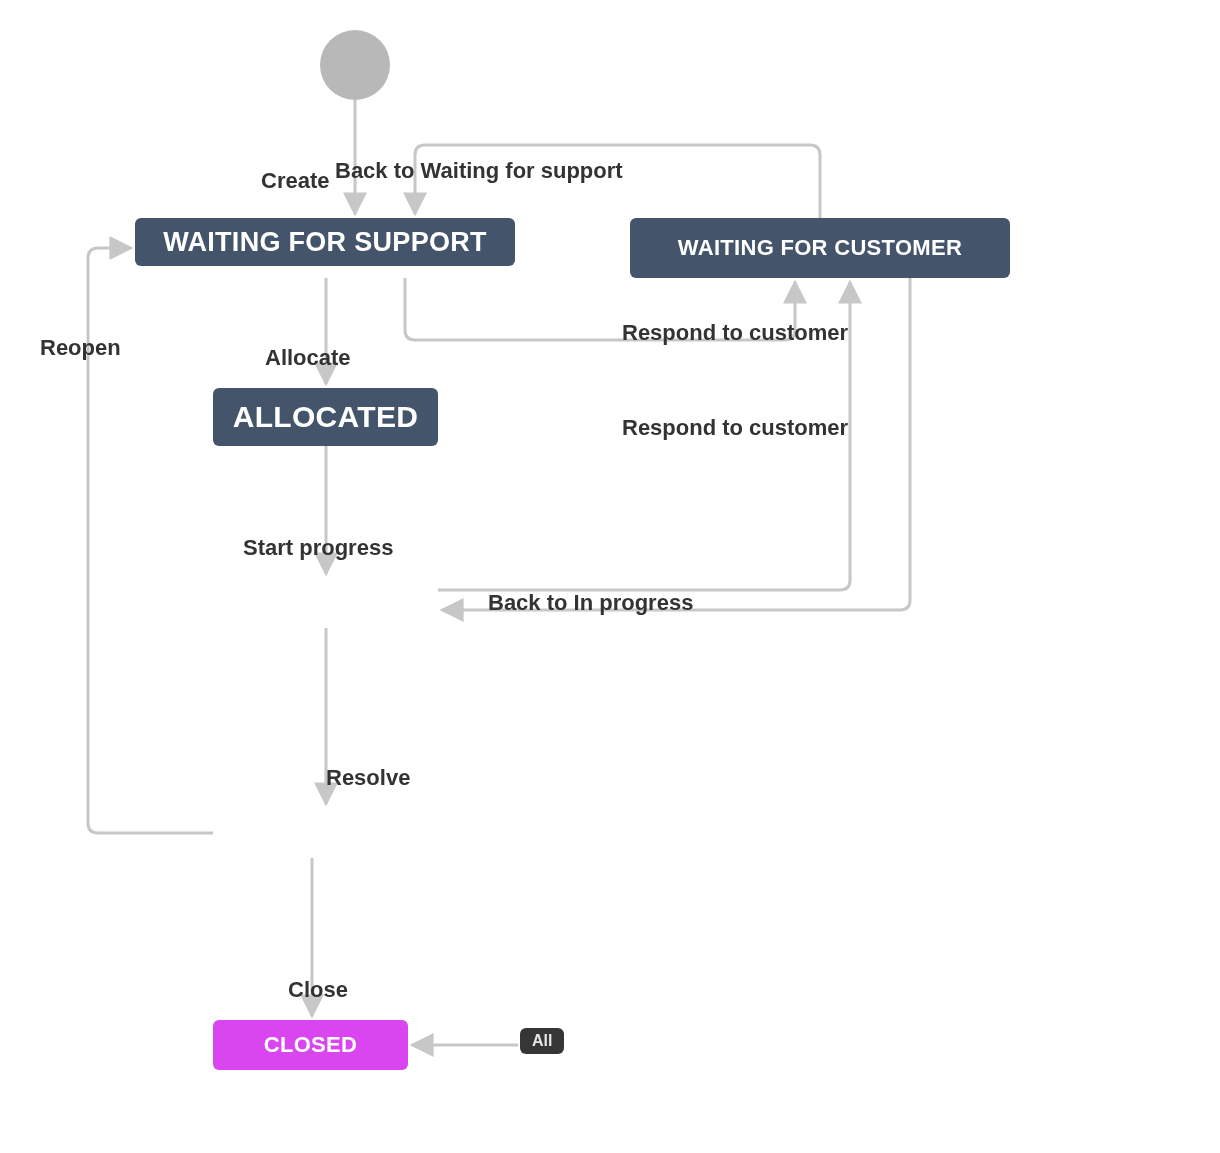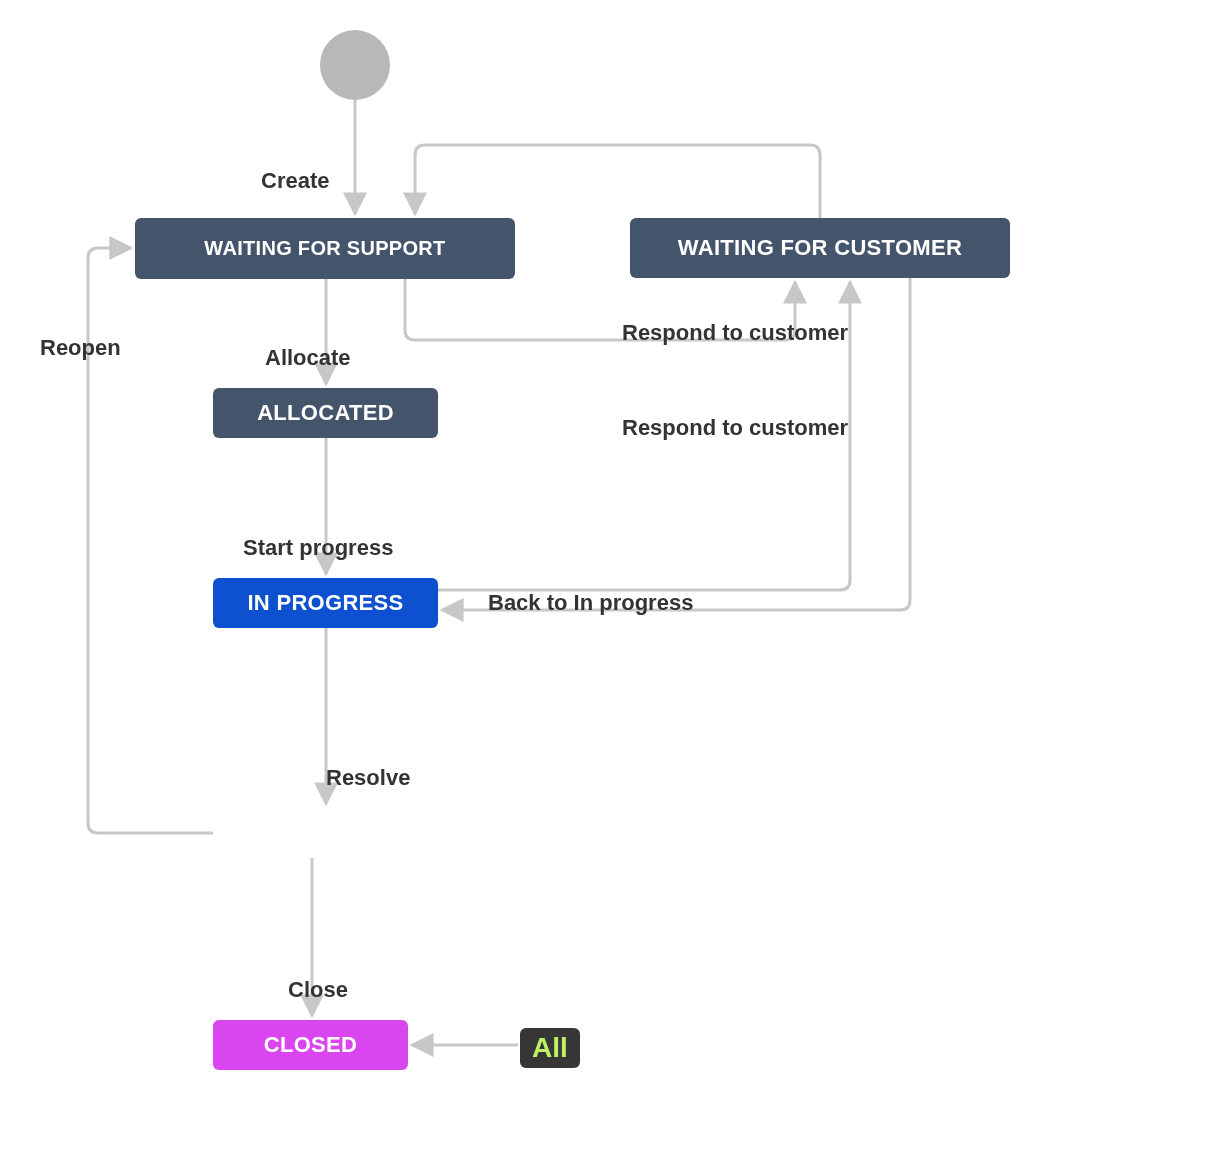--- a/index.html
+++ b/index.html
@@ -25,30 +25,30 @@
     border-radius: 6px;
     color: #ffffff;
     font-weight: 700;
     display: flex;
     align-items: center;
     justify-content: center;
     text-align: center;
     letter-spacing: 0.3px;
   }
   .node.waiting-support {
-    left: 135px; top: 218px; width: 380px; height: 61px;
-    font-size: 20px;
+    left: 135px; top: 218px; width: 380px; height: 48px;
+    font-size: 27px;
   }
   .node.waiting-customer {
     left: 630px; top: 218px; width: 380px; height: 60px;
     font-size: 22px;
   }
   .node.allocated {
-    left: 213px; top: 388px; width: 225px; height: 50px;
-    font-size: 22px;
+    left: 213px; top: 388px; width: 225px; height: 58px;
+    font-size: 30px;
   }
   .node.inprogress {
     left: 213px; top: 578px; width: 225px; height: 50px;
     font-size: 22px;
   }
   .node.resolved {
     left: 213px; top: 808px; width: 225px; height: 50px;
     font-size: 22px;
   }
   .node.closed {
@@ -76,23 +76,23 @@
   .lbl-respond2      { left: 622px; top: 415px; }
   .lbl-startprog     { left: 243px; top: 535px; }
   .lbl-back-inprog   { left: 488px; top: 590px; }
   .lbl-resolve       { left: 280px; top: 765px; margin-left: 46px; }
   .lbl-close         { left: 288px; top: 977px; }
 
   .all-tag {
     position: absolute;
     left: 520px; top: 1028px;
     background: #363636;
-    color: #bef264;
+    color: #e5e5e5;
     font-weight: 700;
-    font-size: 28px;
+    font-size: 16px;
     padding: 4px 12px;
     border-radius: 6px;
   }
 </style>
 </head>
 <body>
 
 <div class="canvas">
 
   <svg class="edges">
@@ -126,26 +126,26 @@
   </svg>
 
   <div class="start-circle" style="background-color: rgb(184, 184, 184);"></div>
 
   <div class="node waiting-support" style="background-color: rgb(68, 84, 106);">WAITING FOR SUPPORT</div>
 
   <div class="node waiting-customer" style="background-color: rgb(68, 84, 106);">WAITING FOR CUSTOMER</div>
 
   <div class="node allocated" style="background-color: rgb(68, 84, 106);">ALLOCATED</div>
 
-  <div class="node inprogress" style="background-color: rgb(13, 80, 208);">IN PROGRESS</div>
 
 
   <div class="node closed" style="background-color: #d946ef;">CLOSED</div>
 
   <div class="label lbl-create">Create</div>
+  <div class="label lbl-back-waiting">Back to Waiting for support</div>
   <div class="label lbl-reopen">Reopen</div>
   <div class="label lbl-allocate">Allocate</div>
   <div class="label lbl-respond1">Respond to customer</div>
   <div class="label lbl-respond2">Respond to customer</div>
   <div class="label lbl-startprog">Start progress</div>
   <div class="label lbl-back-inprog">Back to In progress</div>
   <div class="label lbl-resolve">Resolve</div>
   <div class="label lbl-close">Close</div>
 
   <div class="all-tag">All</div>

